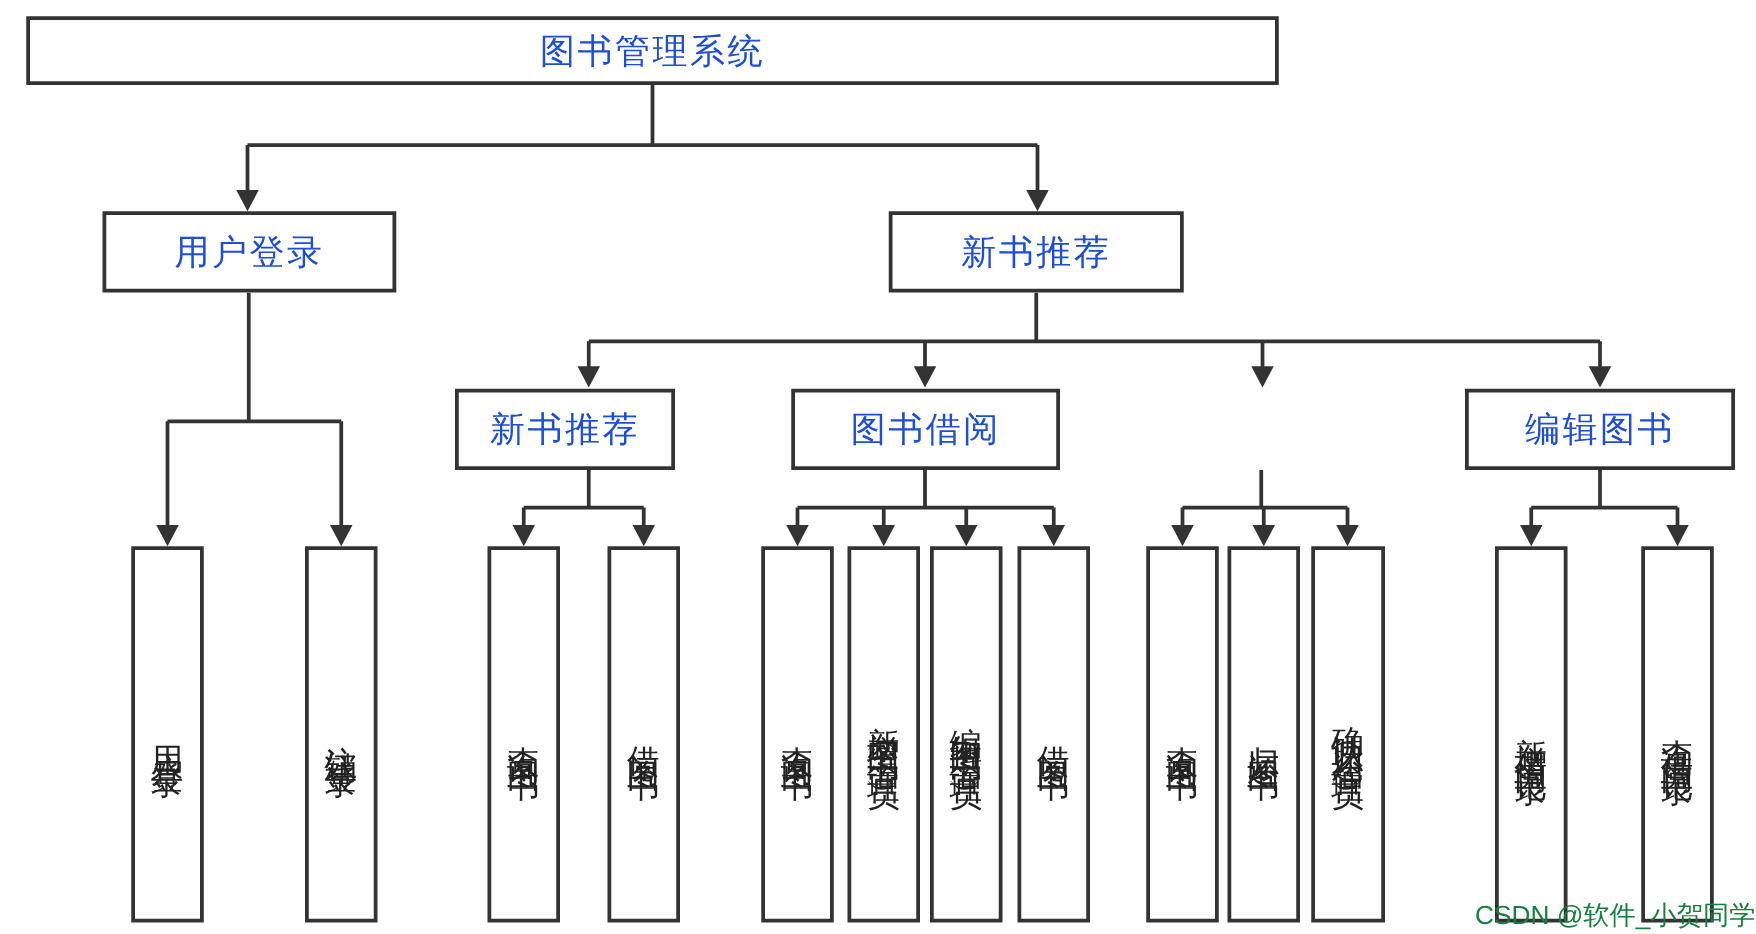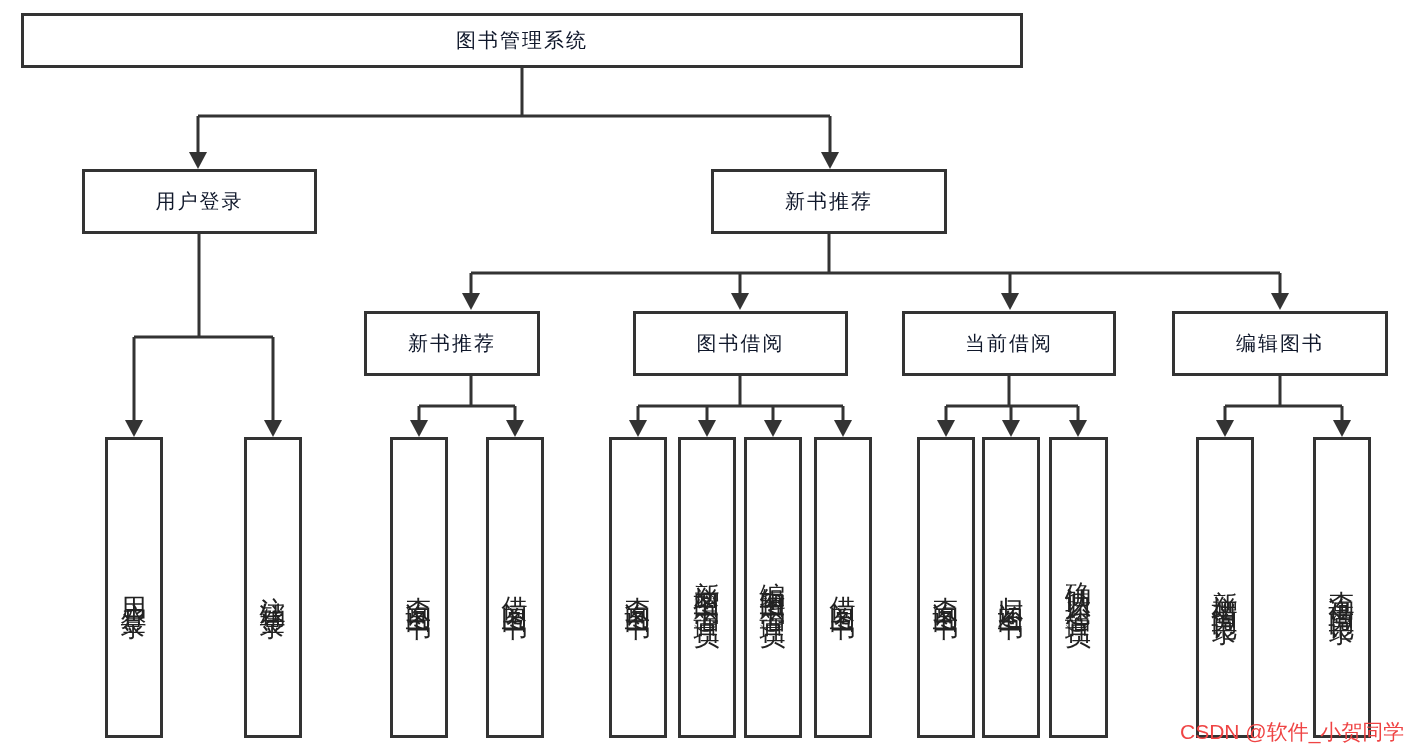--- a/index.html
+++ b/index.html
@@ -28,39 +28,39 @@
   .box {
     position: absolute;
     box-sizing: border-box;
     background: #ffffff;
     border: 3px solid #333333;
     display: flex;
     align-items: center;
     justify-content: center;
   }
   .box.h span {
-    font-size: 20px;
-    color: #0f172a;
+    font-size: 28px;
+    color: #1d4ed8;
     letter-spacing: 2px;
     white-space: nowrap;
   }
   .box.v span {
     writing-mode: vertical-rl;
     text-orientation: mixed;
     font-size: 26px;
     letter-spacing: 6px;
     color: #222222;
     line-height: 1;
   }
   .watermark {
     position: absolute;
     left: 1180px;
     top: 718px;
     font-size: 21px;
-    color: #ef4444;
+    color: #15803d;
     white-space: nowrap;
   }
 </style>
 </head>
 <body>
 
 <div class="canvas">
 
   <svg class="wires" viewBox="0 0 1405 747" aria-hidden="true">
 
@@ -108,23 +108,20 @@
   <div class="box h" style="left:711px;top:169px;width:236px;height:65px">
     <span>新书推荐</span>
   </div>
 
   <div class="box h" style="left:364px;top:311px;width:176px;height:65px">
     <span>新书推荐</span>
   </div>
   <div class="box h" style="left:633px;top:311px;width:215px;height:65px">
     <span>图书借阅</span>
   </div>
-  <div class="box h" style="left:902px;top:311px;width:214px;height:65px">
-    <span>当前借阅</span>
-  </div>
   <div class="box h" style="left:1172px;top:311px;width:216px;height:65px">
     <span>编辑图书</span>
   </div>
 
   <div class="box v" style="left:105px;top:437px;width:58px;height:301px">
     <span>用户登录</span>
   </div>
   <div class="box v" style="left:244px;top:437px;width:58px;height:301px">
     <span>注销登录</span>
   </div>

